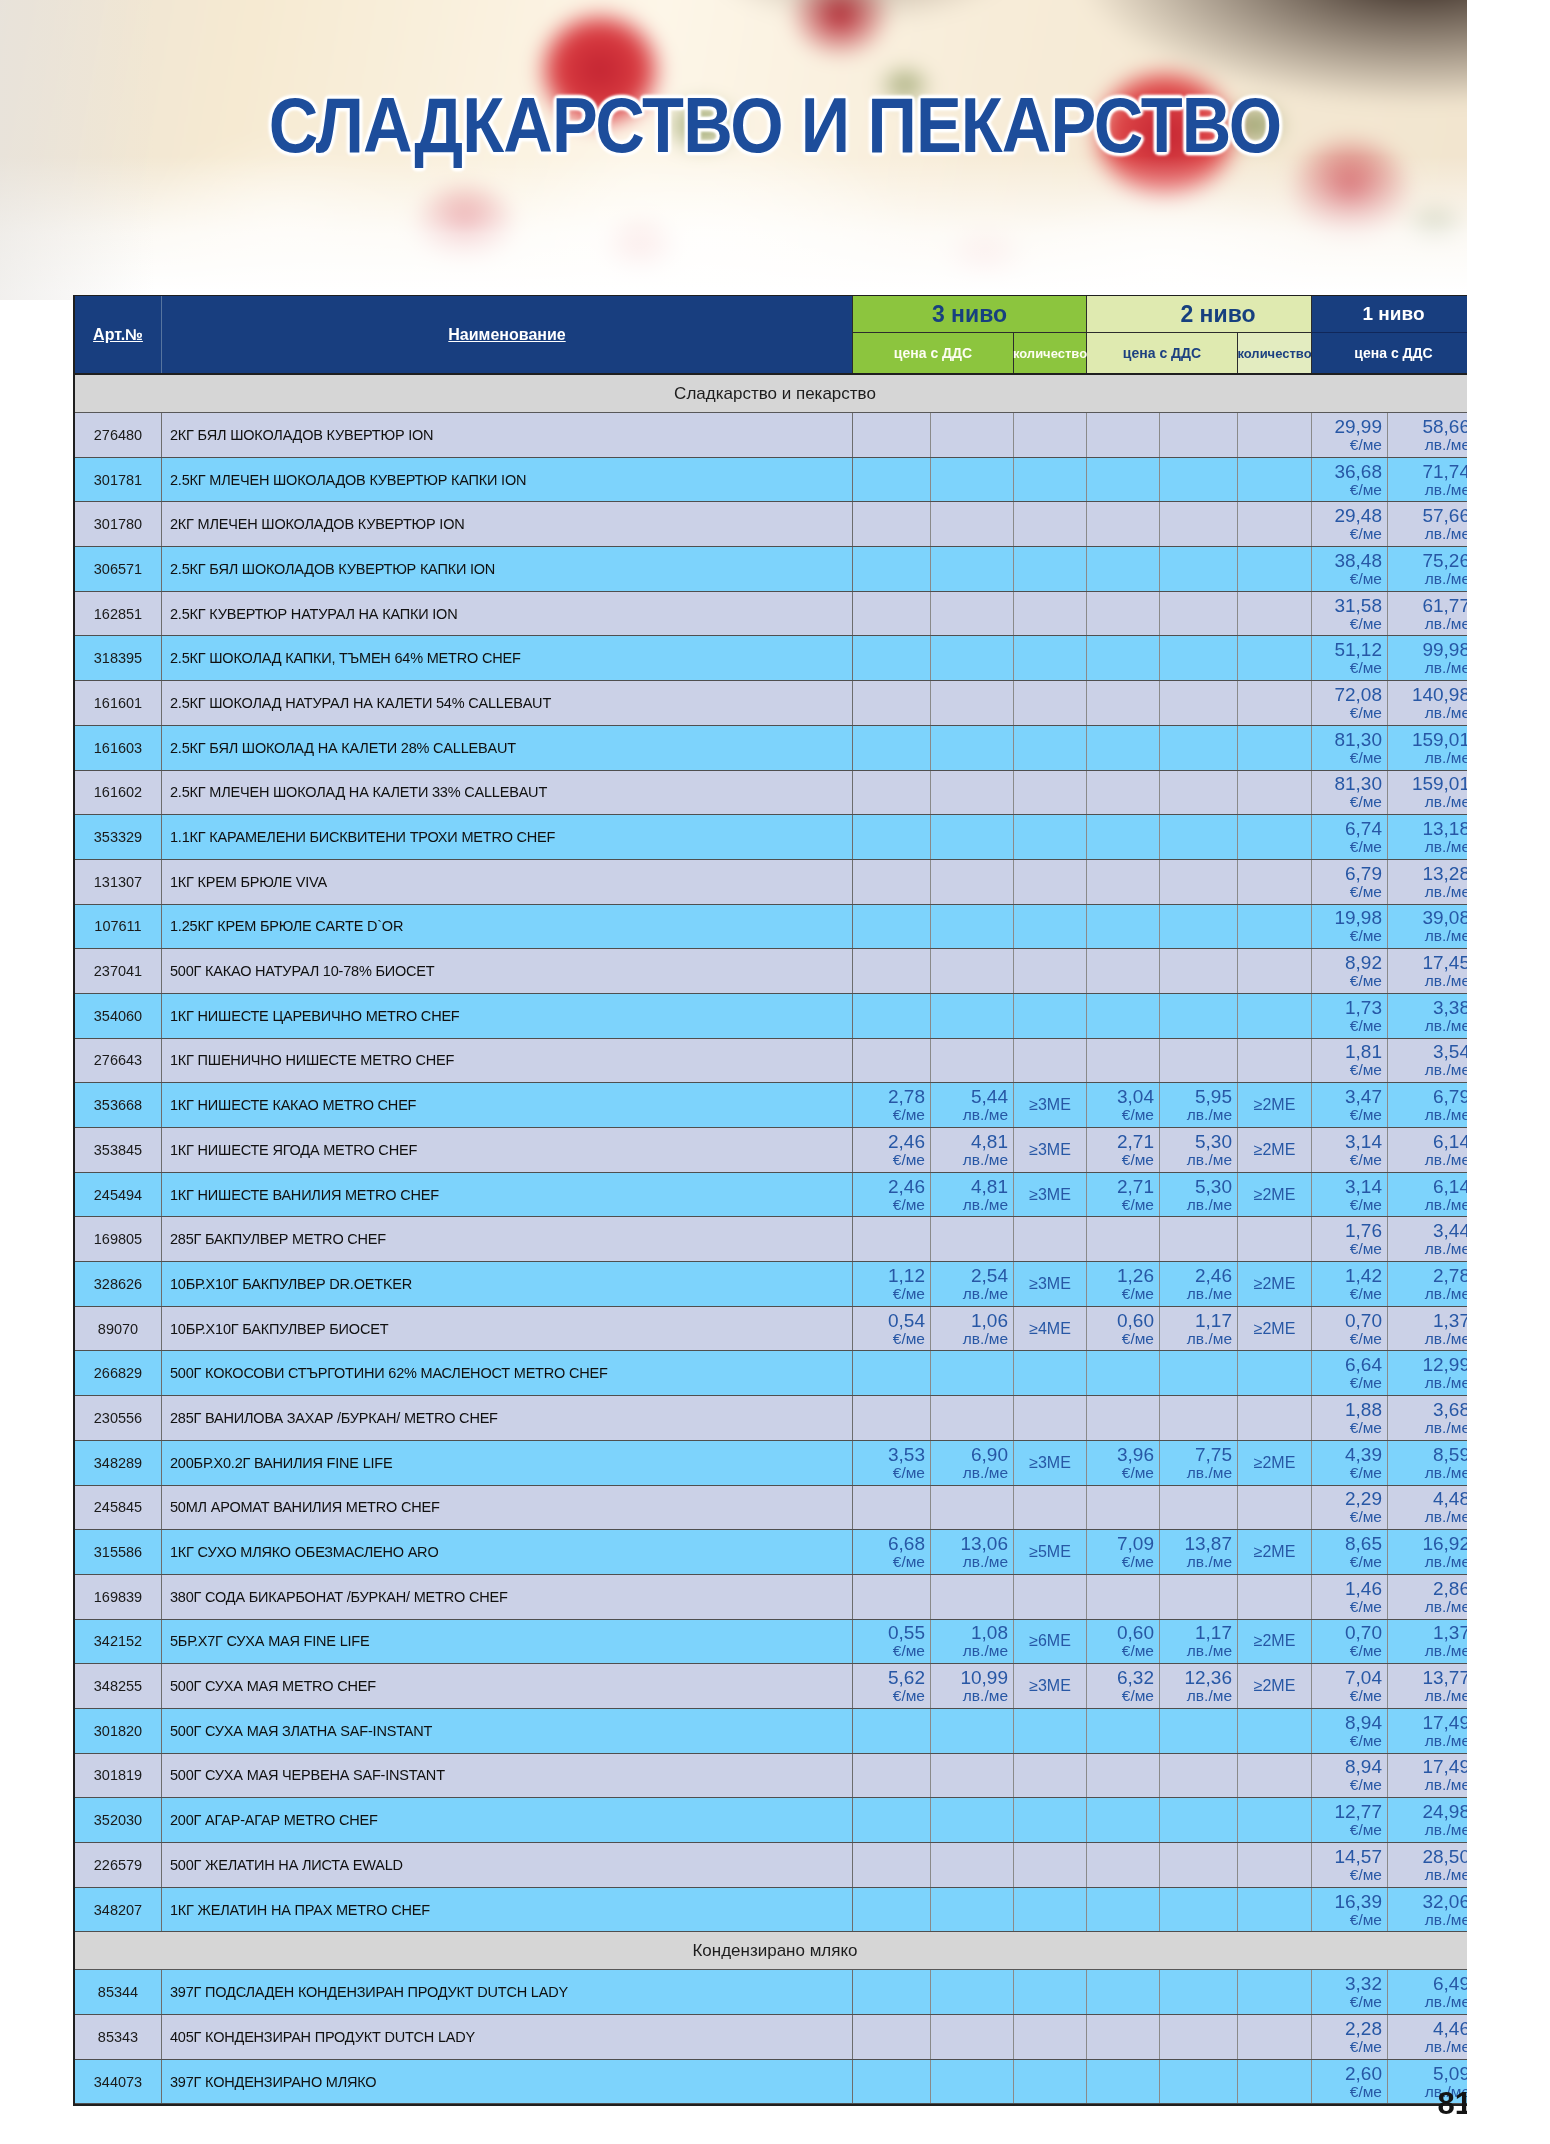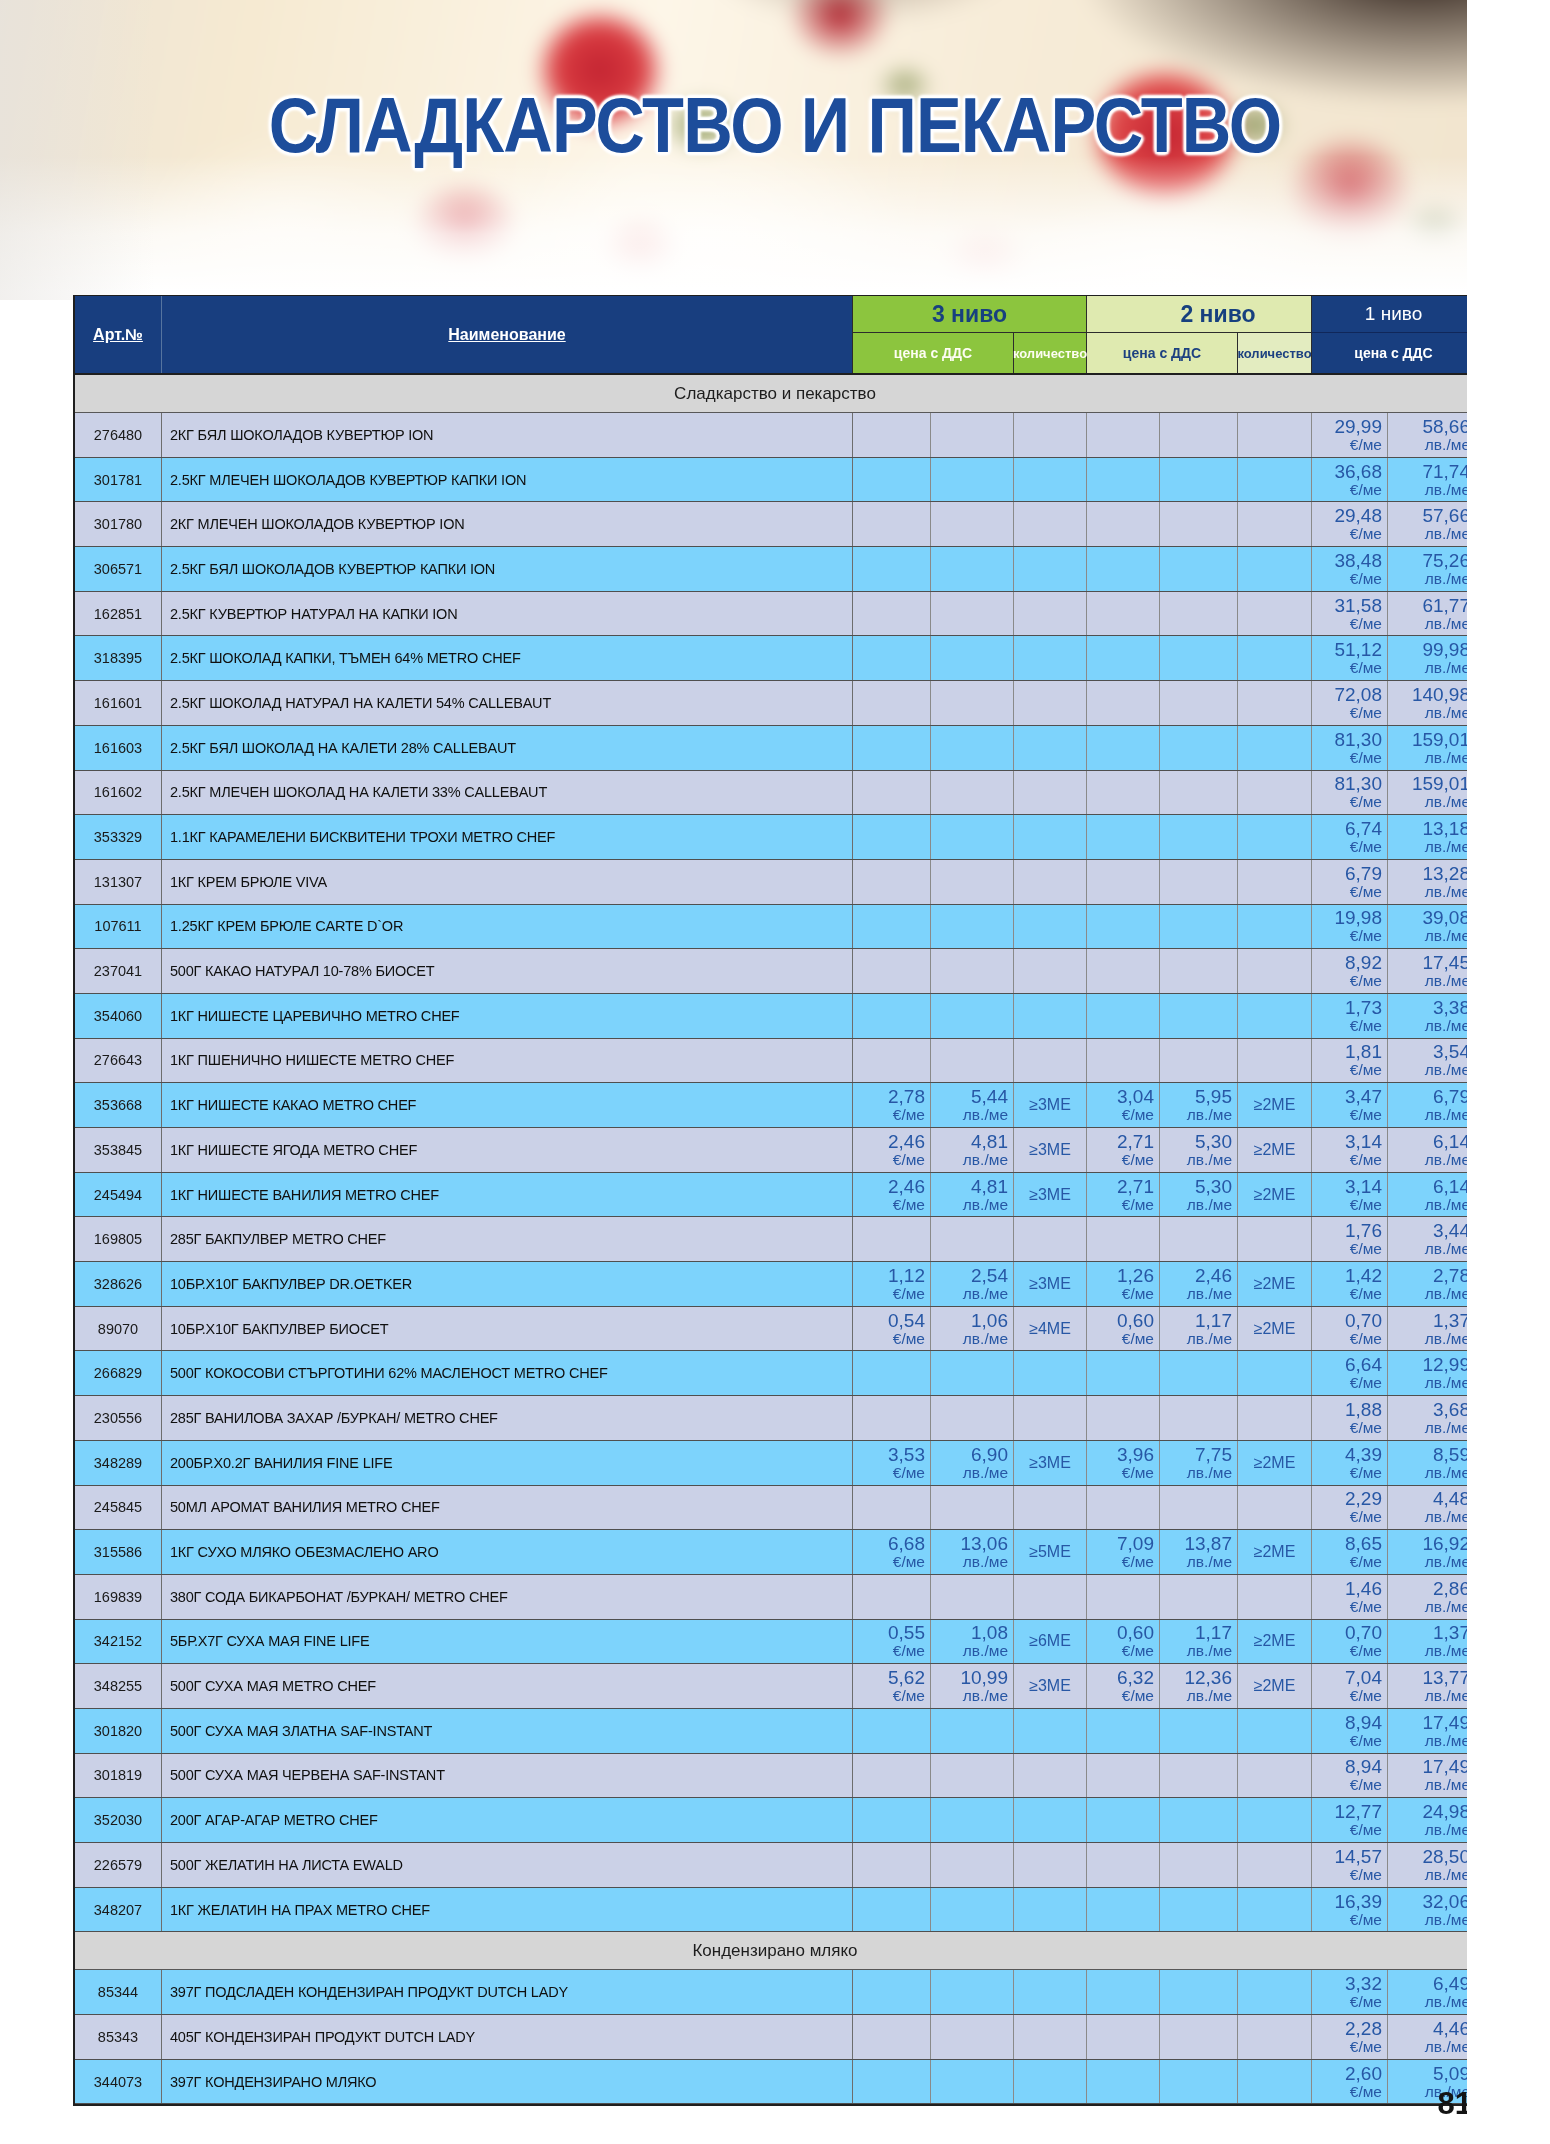--- a/index.html
+++ b/index.html
@@ -52,21 +52,21 @@
   .thead{display:grid;grid-template-columns:var(--cols);grid-template-rows:37px 40px;
          border-bottom:2px solid #1f1f1f;}
   .hc{display:flex;align-items:center;justify-content:center;box-sizing:border-box;}
   .hc-blue{background:#183e7f;color:#fff;font-weight:bold;font-size:16px;text-decoration:underline;}
   .h-art{grid-column:1;grid-row:1/3;border-right:1px solid #56749f;}
   .h-name{grid-column:2;grid-row:1/3;border-right:1px solid #2c2c2c;}
   .h-l3{grid-column:3/6;grid-row:1;background:#8cc53e;color:#17407f;font-weight:bold;font-size:23px;
         border-right:1px solid #2c2c2c;border-bottom:1px solid #2c2c2c;}
   .h-l2{grid-column:6/9;grid-row:1;background:#dfeab0;color:#17407f;font-weight:bold;font-size:23px;
         border-right:1px solid #2c2c2c;border-bottom:1px solid #2c2c2c;padding-left:38px;}
-  .h-l1{grid-column:9/11;grid-row:1;background:#183e7f;color:#fff;font-weight:normal;font-size:19px;
+  .h-l1{grid-column:9/11;grid-row:1;background:#183e7f;color:#fff;font-weight:bold;font-size:19px;
         border-bottom:1px solid #10275a;}
   .h-sub{font-weight:bold;font-size:14px;box-sizing:border-box;}
   .h-p3{grid-column:3/5;grid-row:2;background:#8cc53e;color:#fdfdf2;border-right:1px solid #2c2c2c;}
   .h-q3{grid-column:5;grid-row:2;background:#8cc53e;color:#fdfdf2;font-size:13px;border-right:1px solid #2c2c2c;}
   .h-p2{grid-column:6/8;grid-row:2;background:#dfeab0;color:#1c4080;border-right:1px solid #2c2c2c;}
   .h-q2{grid-column:8;grid-row:2;background:#e3ecc0;color:#1c4080;font-size:13px;border-right:1px solid #2c2c2c;}
   .h-p1{grid-column:9/11;grid-row:2;background:#183e7f;color:#fff;}
 
   .section-row{height:38px;background:#d6d6d6;display:flex;align-items:center;justify-content:center;
                font-size:17px;color:#1d1d1d;border-bottom:1px solid #585858;box-sizing:border-box;}

